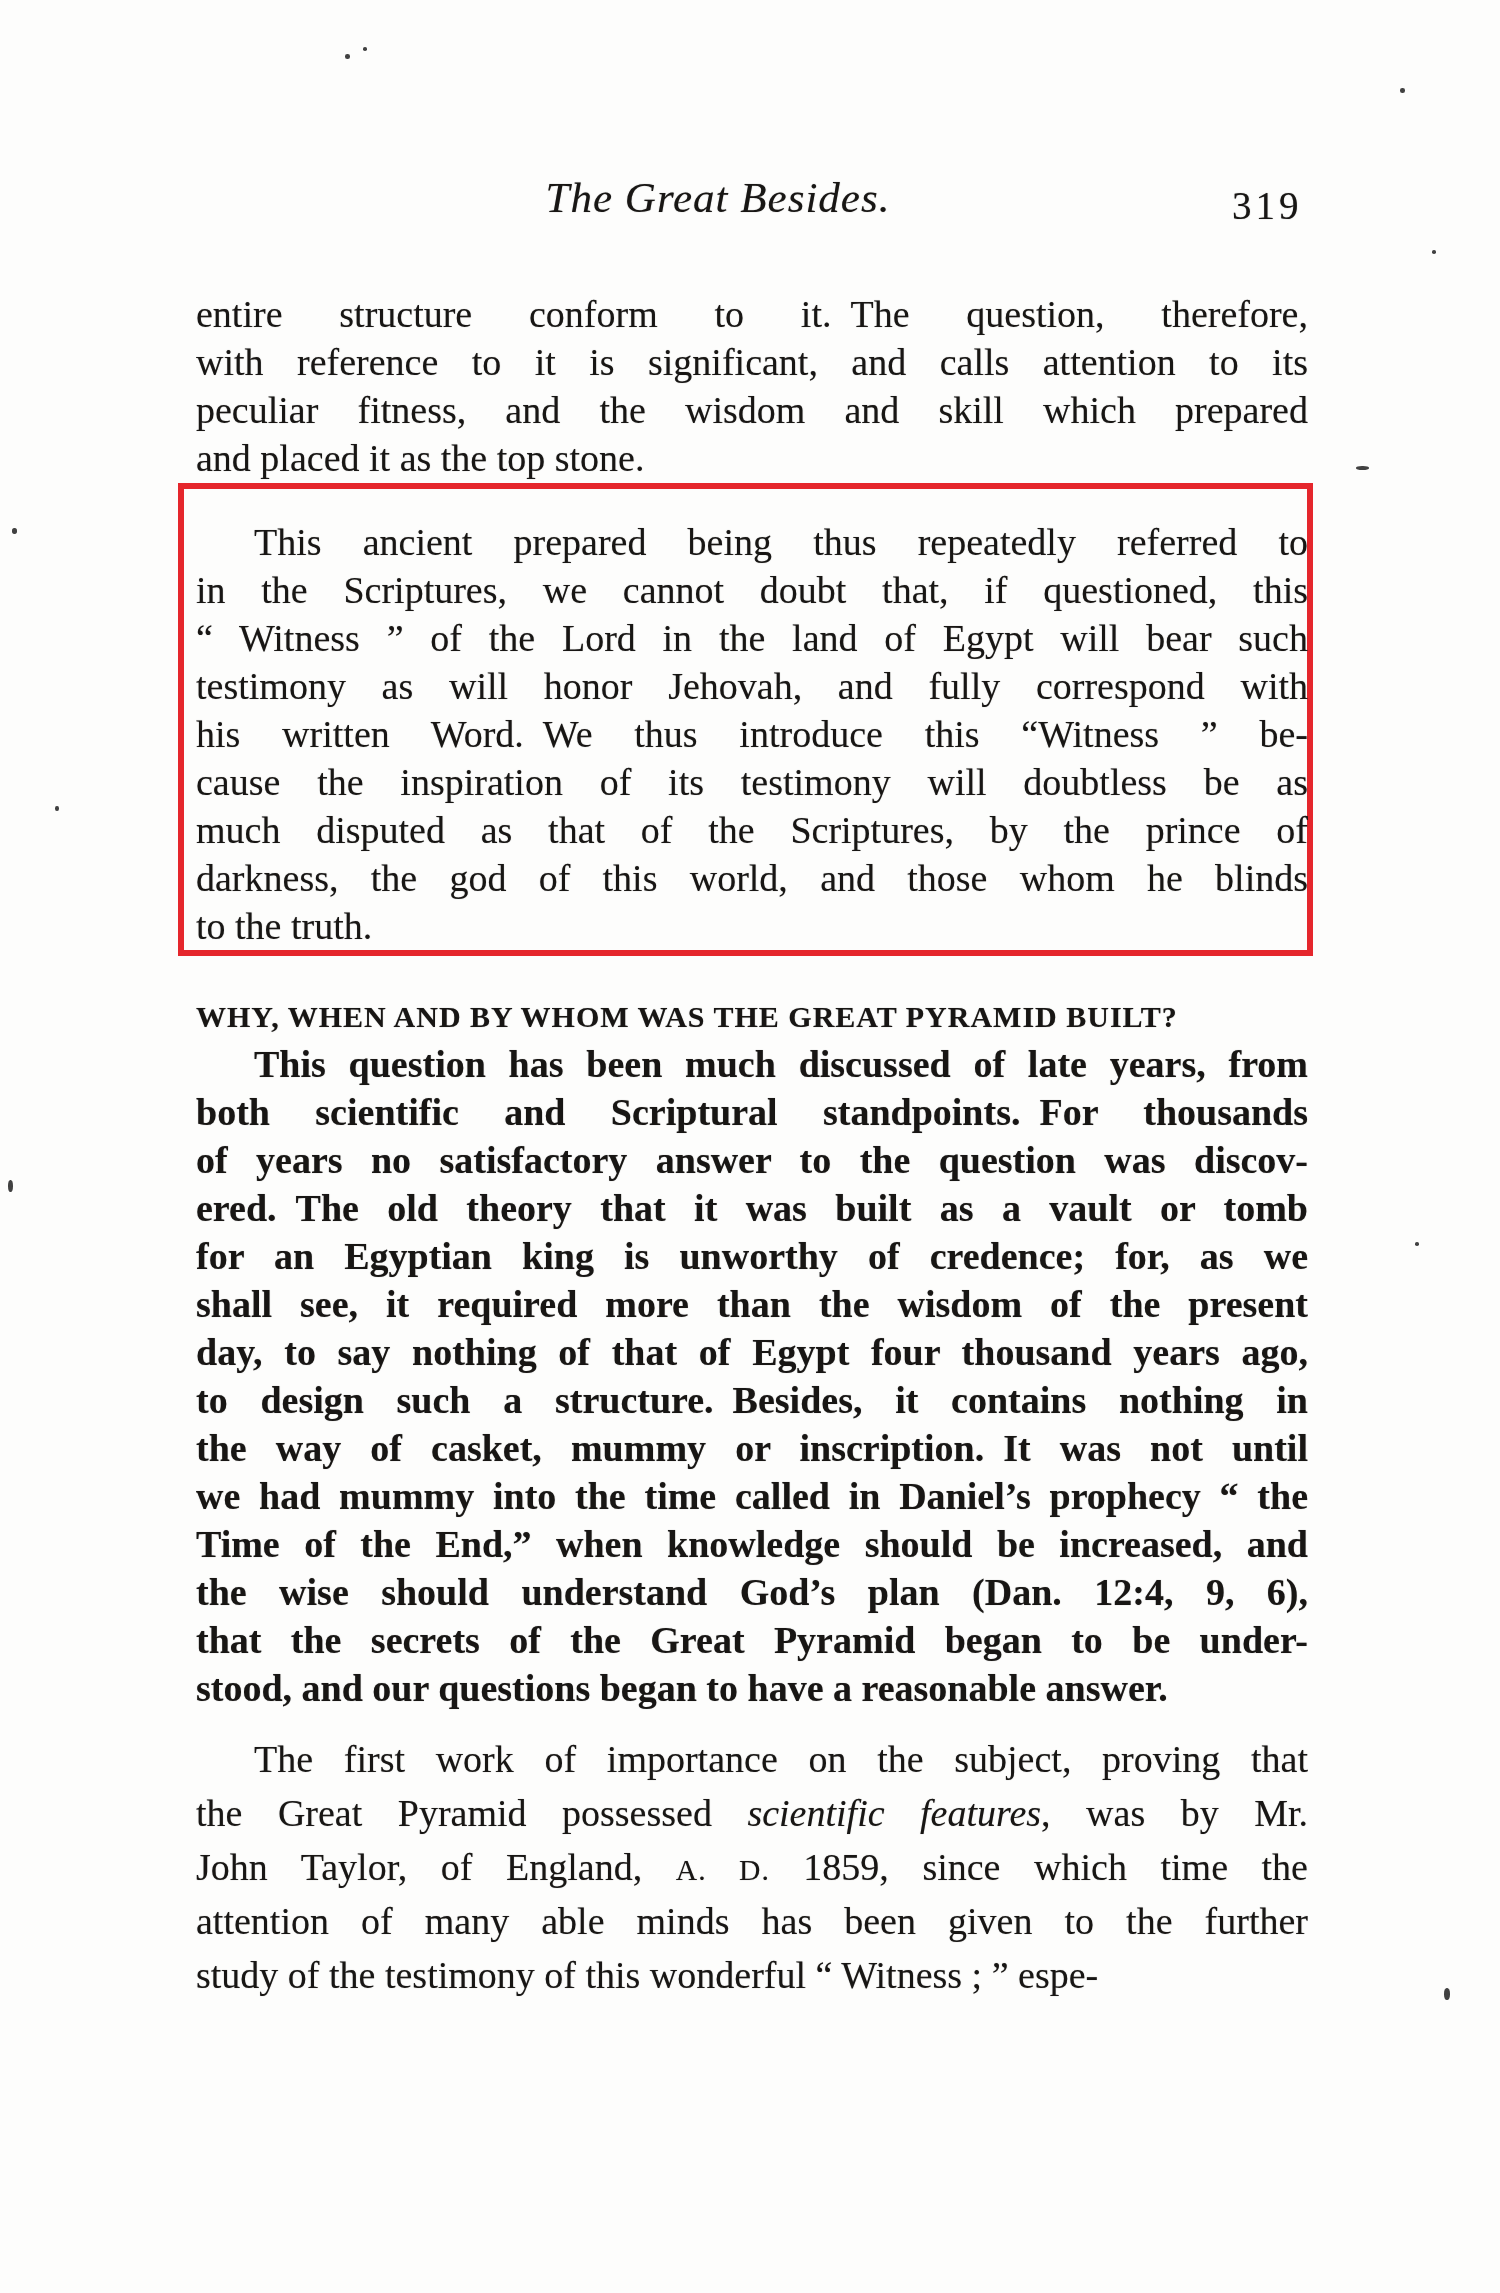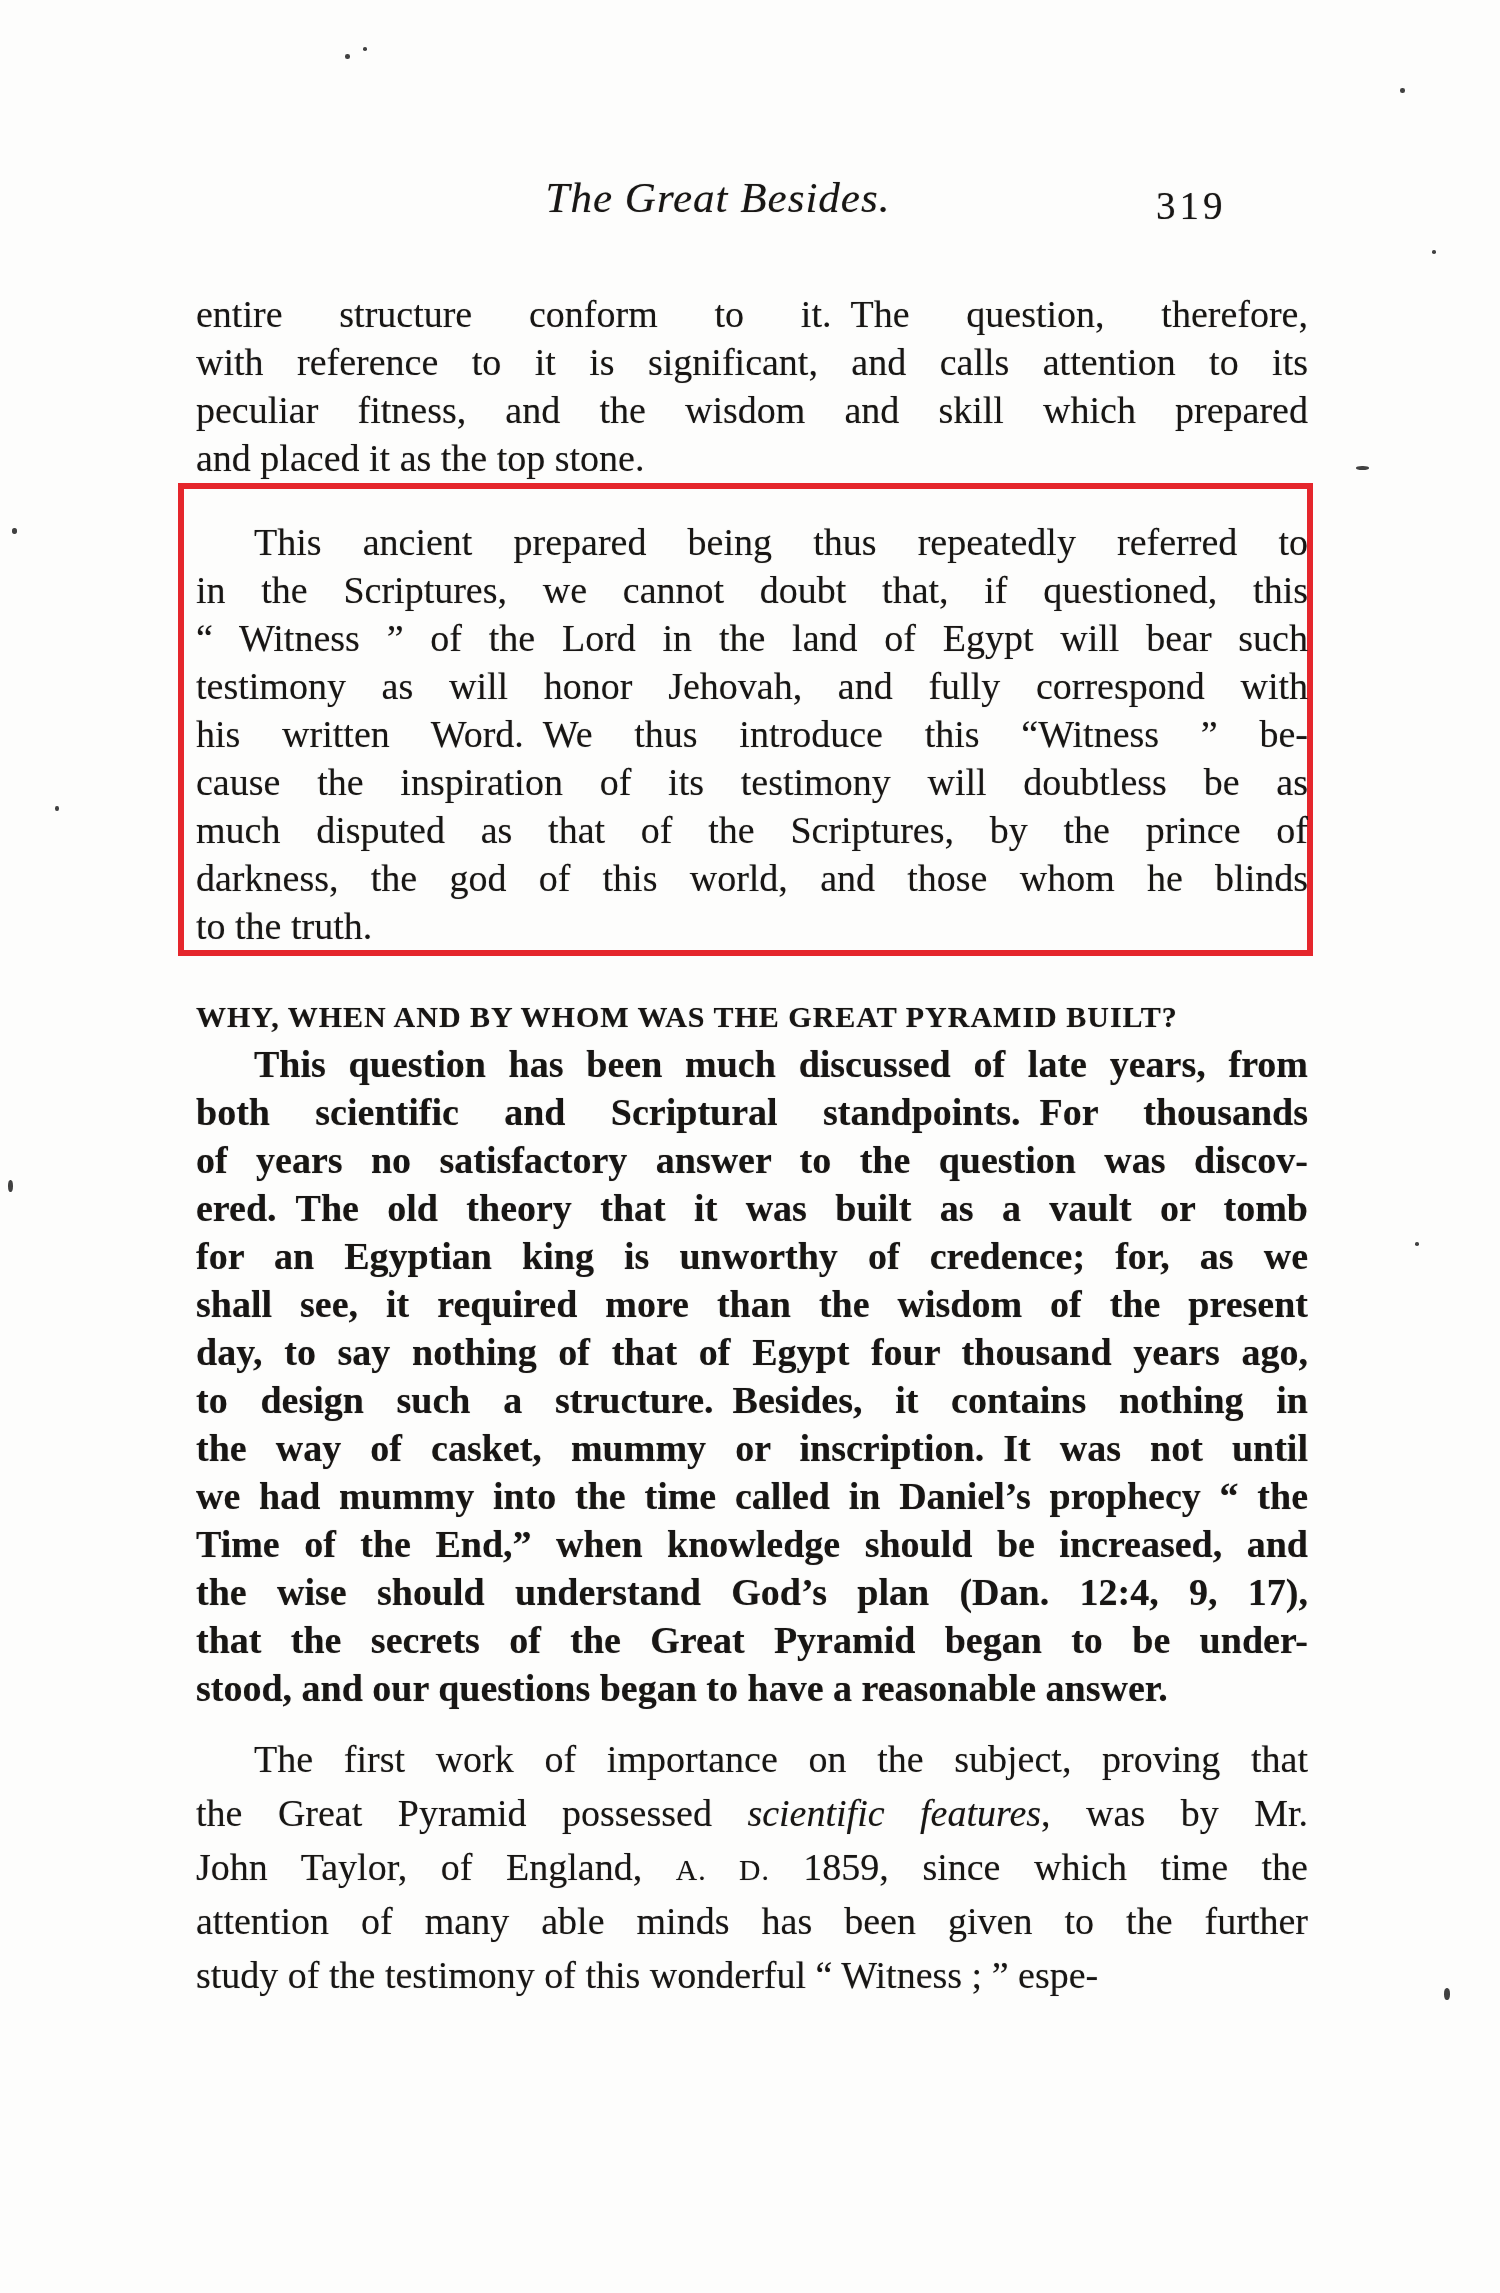--- a/index.html
+++ b/index.html
@@ -15,21 +15,21 @@
   .page-header { position:absolute; left:0; top:0; width:100%; height:240px; }
   .running-title {
     position:absolute; left:163px; top:172px; width:1110px;
     text-align:center;
     font-style:italic;
     font-size:43px; line-height:52px;
     letter-spacing:1px;
     text-shadow:0 0 1px rgba(0,0,0,0.45);
   }
   .page-number {
-    position:absolute; left:1156px; top:182px;
+    position:absolute; left:1232px; top:182px;
     font-size:39px; line-height:48px; letter-spacing:4px;
     text-shadow:0 0 1px rgba(0,0,0,0.45);
   }
   .para {
     position:absolute; left:196px; width:1112px;
     font-size:38px;
     text-shadow:0 0 1px rgba(0,0,0,0.38);
     margin-top:28px;
   }
   .tline {
@@ -108,21 +108,21 @@
         <div class="tline">both scientific and Scriptural standpoints. For thousands</div>
         <div class="tline">of years no satisfactory answer to the question was discov-</div>
         <div class="tline">ered. The old theory that it was built as a vault or tomb</div>
         <div class="tline">for an Egyptian king is unworthy of credence; for, as we</div>
         <div class="tline">shall see, it required more than the wisdom of the present</div>
         <div class="tline">day, to say nothing of that of Egypt four thousand years ago,</div>
         <div class="tline">to design such a structure. Besides, it contains nothing in</div>
         <div class="tline">the way of casket, mummy or inscription. It was not until</div>
         <div class="tline">we had mummy into the time called in Daniel’s prophecy “ the</div>
         <div class="tline">Time of the End,” when knowledge should be increased, and</div>
-        <div class="tline">the wise should understand God’s plan (Dan. 12:4, 9, 17),</div>
+        <div class="tline">the wise should understand God’s plan (Dan. 12:4, 9, 6),</div>
         <div class="tline">that the secrets of the Great Pyramid began to be under-</div>
         <div class="tline last">stood, and our questions began to have a reasonable answer.</div>
       </section>
 
     <section class="para para-firstwork lead54">
         <div class="tline indent">The first work of importance on the subject, proving that</div>
         <div class="tline">the Great Pyramid possessed <i>scientific features</i>, was by Mr.</div>
         <div class="tline">John Taylor, of England, <span class="sc">A. D.</span> 1859, since which time the</div>
         <div class="tline">attention of many able minds has been given to the further</div>
         <div class="tline last">study of the testimony of this wonderful “ Witness ; ” espe-</div>

